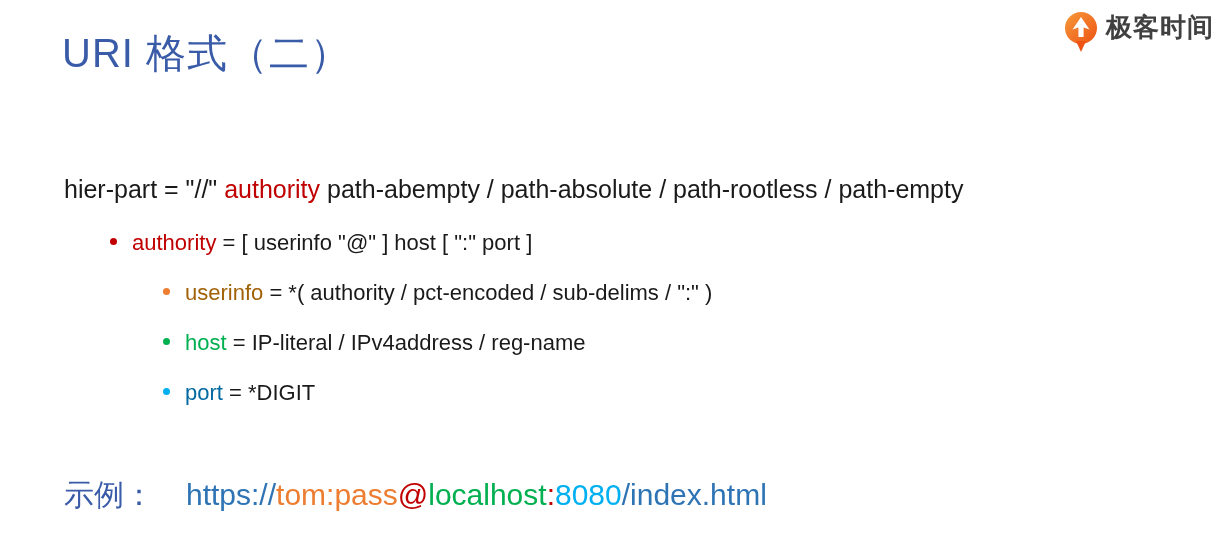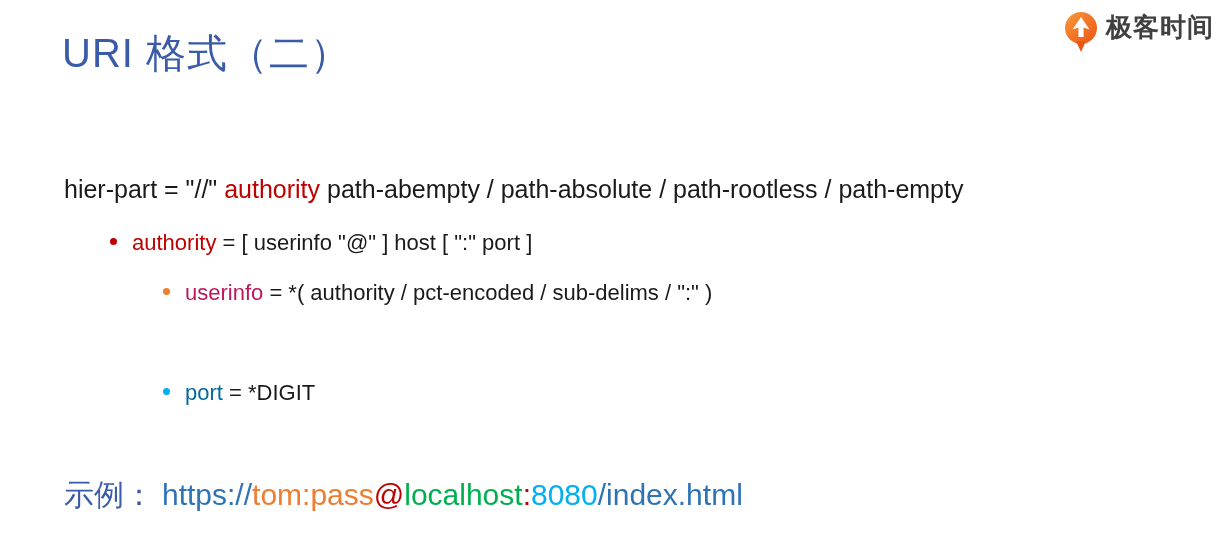--- a/index.html
+++ b/index.html
@@ -69,21 +69,21 @@
   .example-line {
     position: absolute;
     left: 64px;
     top: 477px;
     font-size: 30px;
     white-space: pre;
     line-height: 1.2;
   }
   .example-label {
     color: #3A5CA8;
-    margin-right: 8px;
+    margin-right: 32px;
   }
 </style>
 </head>
 <body>
 
 <div class="slide">
 
   <div class="slide-title">URI 格式（二）</div>
 
   <div class="logo">
@@ -100,20 +100,21 @@
         <path d="M19 7 L27.5 19.5 L21.6 17.6 L21.6 27 L16.4 27 L16.4 17.6 L10.5 19.5 Z" fill="#ffffff"></path>
       </svg>
     </span>
     <span class="logo-text">极客时间</span>
   </div>
 
   <div class="hier-line"><span>hier-part = "//" </span><span style="color: rgb(192, 0, 0);">authority</span><span> path-abempty / path-absolute / path-rootless / path-empty</span></div>
 
   <div class="bullet-row level-1" style="top:230px"><span class="dot" style="color: rgb(192, 0, 0);"></span><span style="color: rgb(192, 0, 0);">authority</span><span> = [ userinfo "@" ] host [ ":" port ]</span></div>
 
-  <div class="bullet-row level-2" style="top:280px"><span class="dot" style="color: rgb(237, 125, 49);"></span><span style="color: #be185d;">userinfo</span><span> = *( authority / pct-encoded / sub-delims / ":" )</span></div>
+  <div class="bullet-row level-2" style="top:280px"><span class="dot" style="color: rgb(237, 125, 49);"></span><span style="color: #a16207;">userinfo</span><span> = *( authority / pct-encoded / sub-delims / ":" )</span></div>
 
+  <div class="bullet-row level-2" style="top:330px"><span class="dot" style="color: rgb(0, 176, 80);"></span><span style="color: rgb(0, 176, 80);">host</span><span> = IP-literal / IPv4address / reg-name</span></div>
 
   <div class="bullet-row level-2" style="top:380px"><span class="dot" style="color: rgb(0, 176, 240);"></span><span style="color: #0369a1;">port</span><span> = *DIGIT</span></div>
 
   <div class="example-line"><span class="example-label" style="color: rgb(58, 92, 168);">示例：</span><span style="color: rgb(46, 116, 181);">https://</span><span style="color: rgb(237, 125, 49);">tom:pass</span><span style="color: rgb(192, 0, 0);">@</span><span style="color: rgb(0, 176, 80);">localhost</span><span style="color: rgb(192, 0, 0);">:</span><span style="color: rgb(0, 176, 240);">8080</span><span style="color: rgb(46, 116, 181);">/index.html</span></div>
 
 </div>
 
 </body></html>

